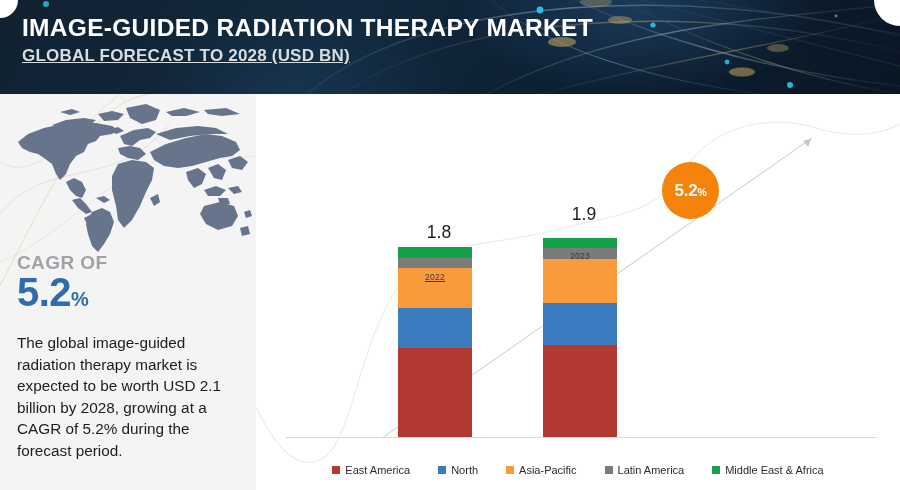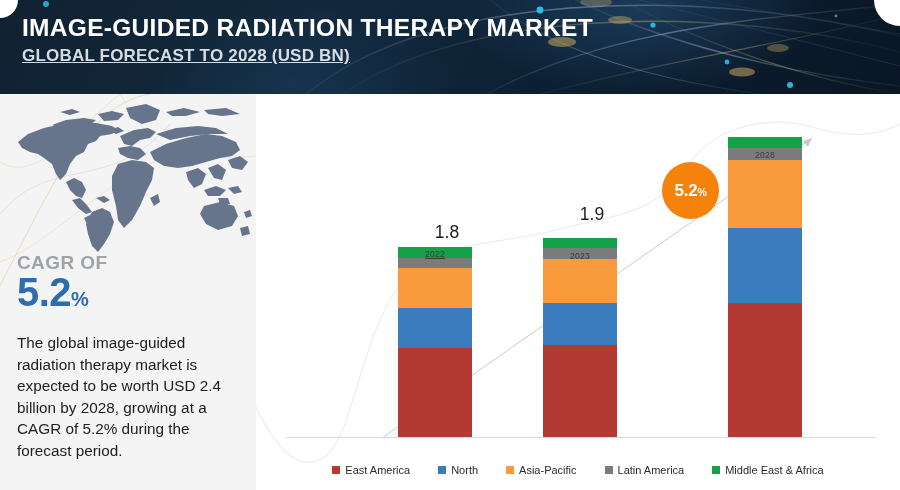--- a/index.html
+++ b/index.html
@@ -84,21 +84,21 @@
   .bg-curve{position:absolute;left:0;top:0;width:644px;height:396px;}
   .leader{position:absolute;left:0;top:0;width:644px;height:396px;}
   .axis-line{
     position:absolute;left:30px;top:343px;width:590px;height:1px;background:#d8d8d8;
   }
 
   .bar-group{position:absolute;bottom:53px;}
   .bar{position:relative;width:74px;}
   .seg{width:100%;display:block;}
   .bar-total{
-    position:absolute;left:12px;width:74px;text-align:center;
+    position:absolute;left:4px;width:74px;text-align:center;
     font-size:17.5px;color:#1d1d1f;font-weight:normal;
   }
   .xlab{
     position:absolute;left:-13px;width:100px;text-align:center;
     font-size:8.6px;color:#3a3a3a;letter-spacing:.2px;
   }
 
   
   .badge{
     position:absolute;left:662px;top:162px;width:57px;height:57px;
@@ -233,21 +233,21 @@
           <path d="M204,16 L226,14 L240,20 L222,22 L208,20 Z"></path>
         </g>
       </svg>
     </div>
 
     <div class="cagr-block">
       <div class="cagr-label">CAGR OF</div>
       <div class="cagr-value"><span>5.2</span><span class="pct">%</span></div>
     </div>
 
-    <div class="body-copy">The global image-guided radiation therapy market is expected to be worth USD 2.4 billion by 2028, growing at a CAGR of 5.2% during the forecast period.</div>
+    <div class="body-copy">The global image-guided radiation therapy market is expected to be worth USD 2.1 billion by 2028, growing at a CAGR of 5.2% during the forecast period.</div>
   </div>
 
   <div class="divider-v"></div>
 
   <div class="chart-panel">
 
     <svg class="bg-curve" viewBox="0 0 644 396" preserveAspectRatio="none">
       <path d="M-6,300 C20,360 46,380 70,362 C96,342 104,250 140,196 C176,144 240,152 300,136
                C360,120 398,122 430,74 C462,26 520,22 560,34 C600,46 630,40 650,26" fill="none" stroke="#ececec" stroke-width="1.2"></path>
     </svg>
@@ -263,46 +263,35 @@
 
     <div class="bar-group" style="left:102px;margin-left:40px;">
       <div class="bar-total" style="top:-25px;">1.8</div>
       <div class="bar">
         <div class="seg" style="height:11px;background:#15a04a;"></div>
         <div class="seg" style="height:10px;background:#7b7b7b;"></div>
         <div class="seg" style="height:40px;background:#f99a3c;"></div>
         <div class="seg" style="height:40px;background:#3b7cbf;"></div>
         <div class="seg" style="height:89px;background:#b33a32;"></div>
       </div>
-      <div class="xlab" style="top:2px;text-decoration:underline;">2022</div>
+      <div class="xlab" style="top:25px;text-decoration:underline;">2022</div>
     </div>
 
     <div class="bar-group" style="left:287px;">
       <div class="bar-total" style="top:-34px;">1.9</div>
       <div class="bar">
         <div class="seg" style="height:10px;background:#15a04a;"></div>
         <div class="seg" style="height:11px;background:#7b7b7b;"></div>
         <div class="seg" style="height:44px;background:#f99a3c;"></div>
         <div class="seg" style="height:42px;background:#3b7cbf;"></div>
         <div class="seg" style="height:92px;background:#b33a32;"></div>
       </div>
       <div class="xlab" style="top:13px;">2023</div>
     </div>
 
-    <div class="bar-group" style="left:472px;">
-
-      <div class="bar">
-        <div class="seg" style="height:11px;background:#15a04a;"></div>
-        <div class="seg" style="height:12px;background:#7b7b7b;"></div>
-        <div class="seg" style="height:68px;background:#f99a3c;"></div>
-        <div class="seg" style="height:75px;background:#3b7cbf;"></div>
-        <div class="seg" style="height:134px;background:#b33a32;"></div>
-      </div>
-      <div class="xlab" style="top:13px;">2028</div>
-    </div>
   </div>
 
   <div class="badge">
     <div class="badge-text"><span>5.2</span><span class="sm">%</span></div>
   </div>
 
   <div class="legend">
     <div class="legend-item">
       <span class="legend-swatch" style="background:#b33a32;"></span>
       <span class="legend-label">East America</span>

